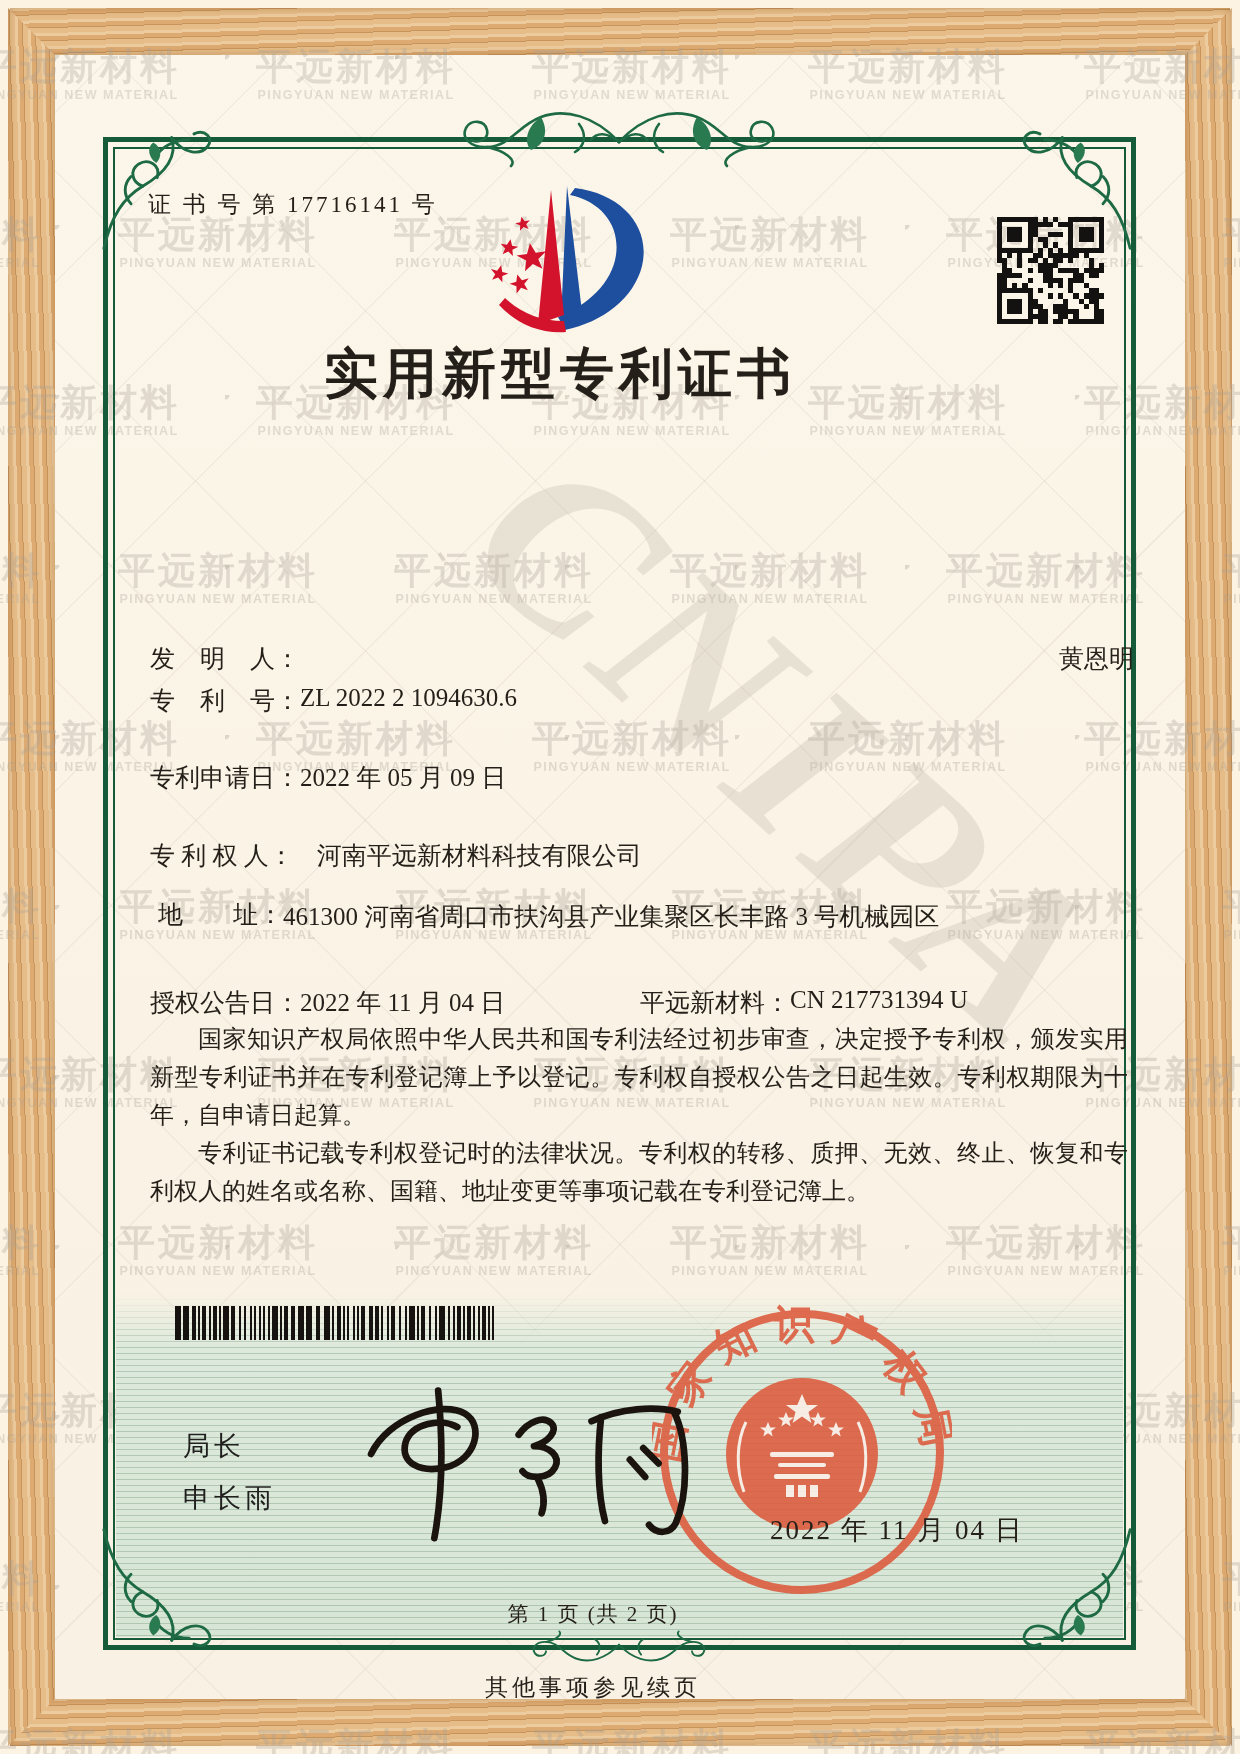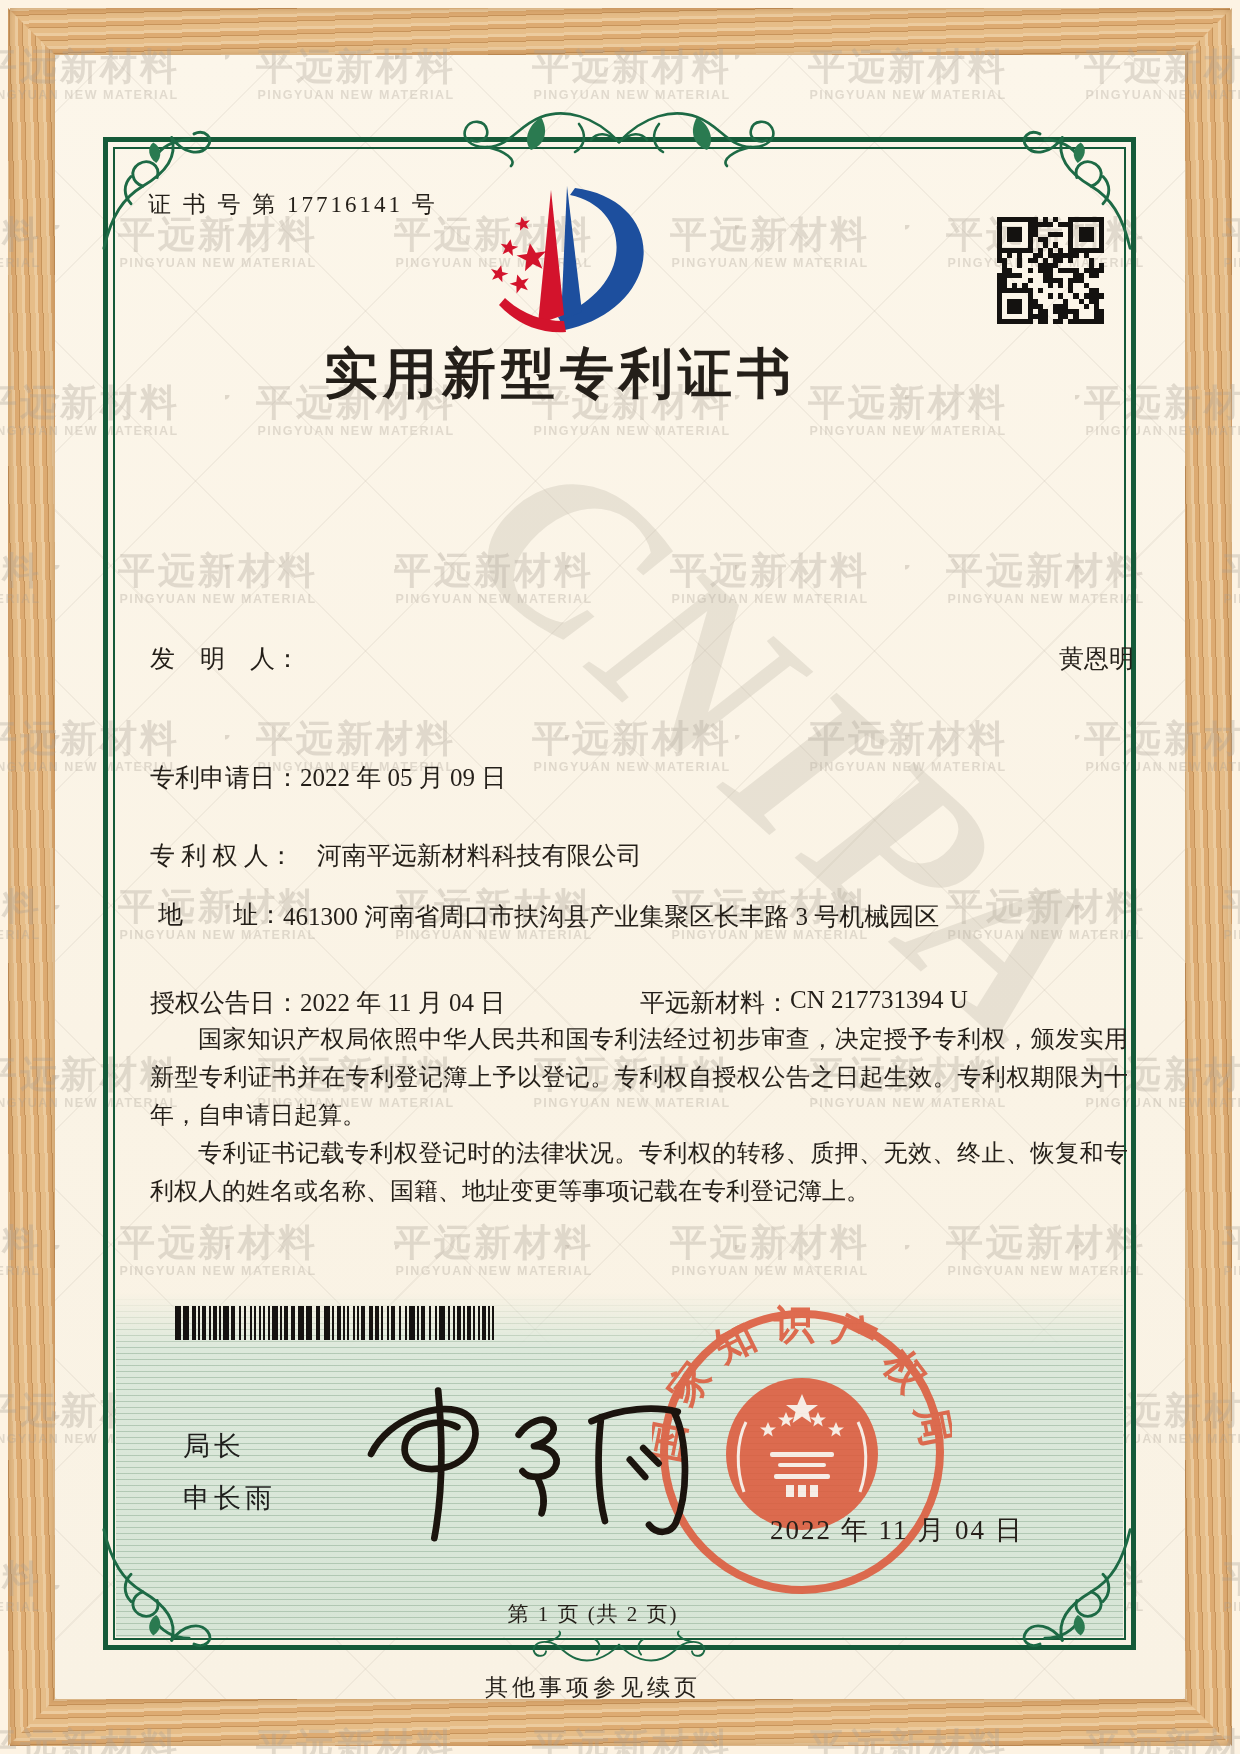--- a/index.html
+++ b/index.html
@@ -652,20 +652,24 @@
         <rect x="20" y="20" width="1" height="1"></rect>
       </g>
     </svg>
 
   <div class="abs title z7">实用新型专利证书</div>
 
   <div class="row z7" style="top:642px;justify-content:space-between;">
     <span class="lbl">发　明　人：</span>
       <span class="val">黄恩明</span>
   </div>
+  <div class="row z7" style="top:684px;">
+    <span class="lbl">专　利　号：</span>
+      <span class="val">ZL 2022 2 1094630.6</span>
+  </div>
   <div class="row z7" style="top:761px;">
     <span class="lbl">专利申请日：</span>
       <span class="val">2022 年 05 月 09 日</span>
   </div>
   <div class="row z7" style="top:839px;gap:23px;">
     <span class="lbl">专 利 权 人：</span>
       <span class="val">河南平远新材料科技有限公司</span>
   </div>
   <div class="row z7" style="top:898px;margin-left:8px;">
     <span class="lbl">地　　址：</span>

